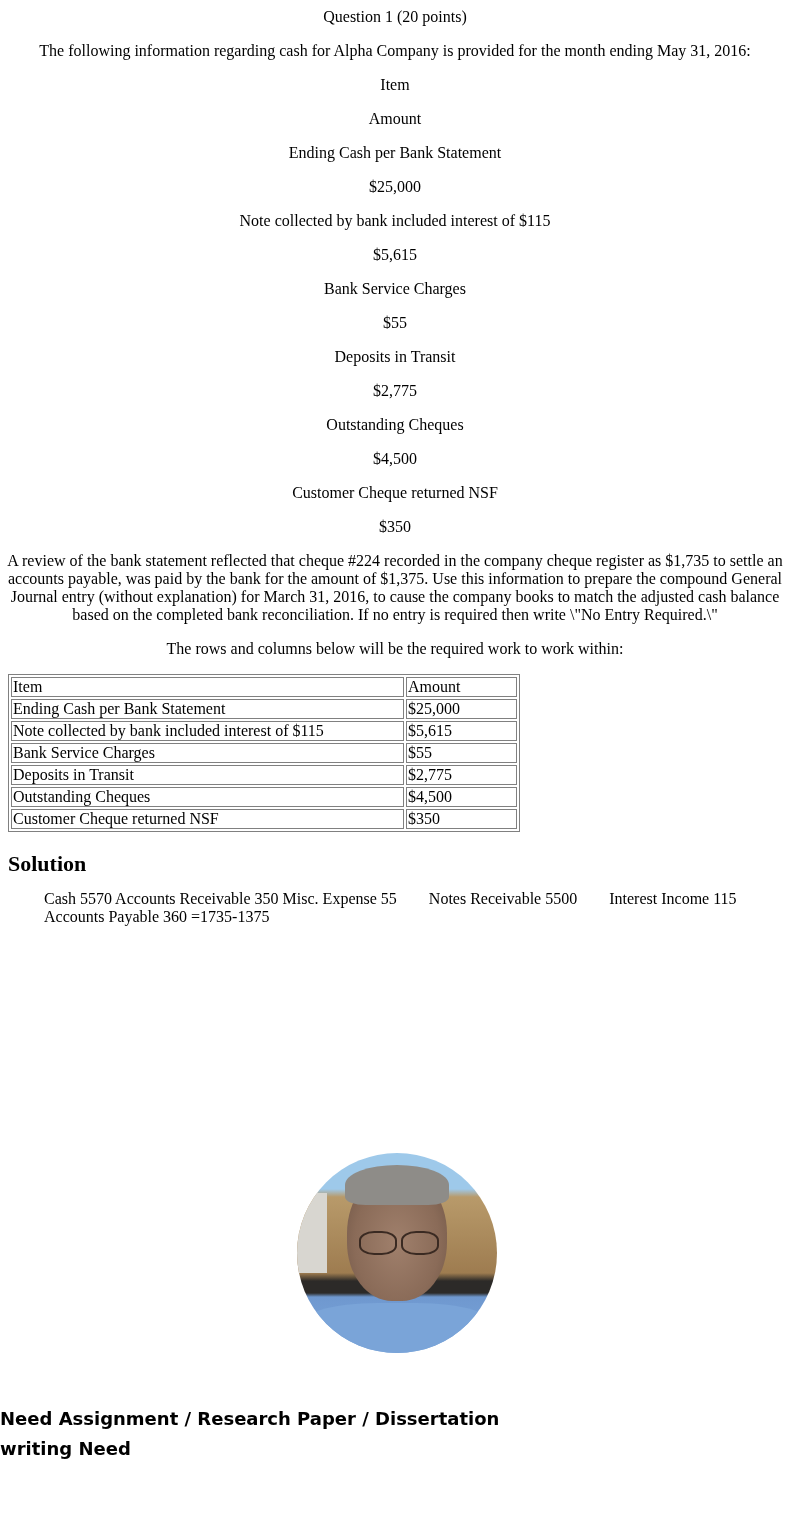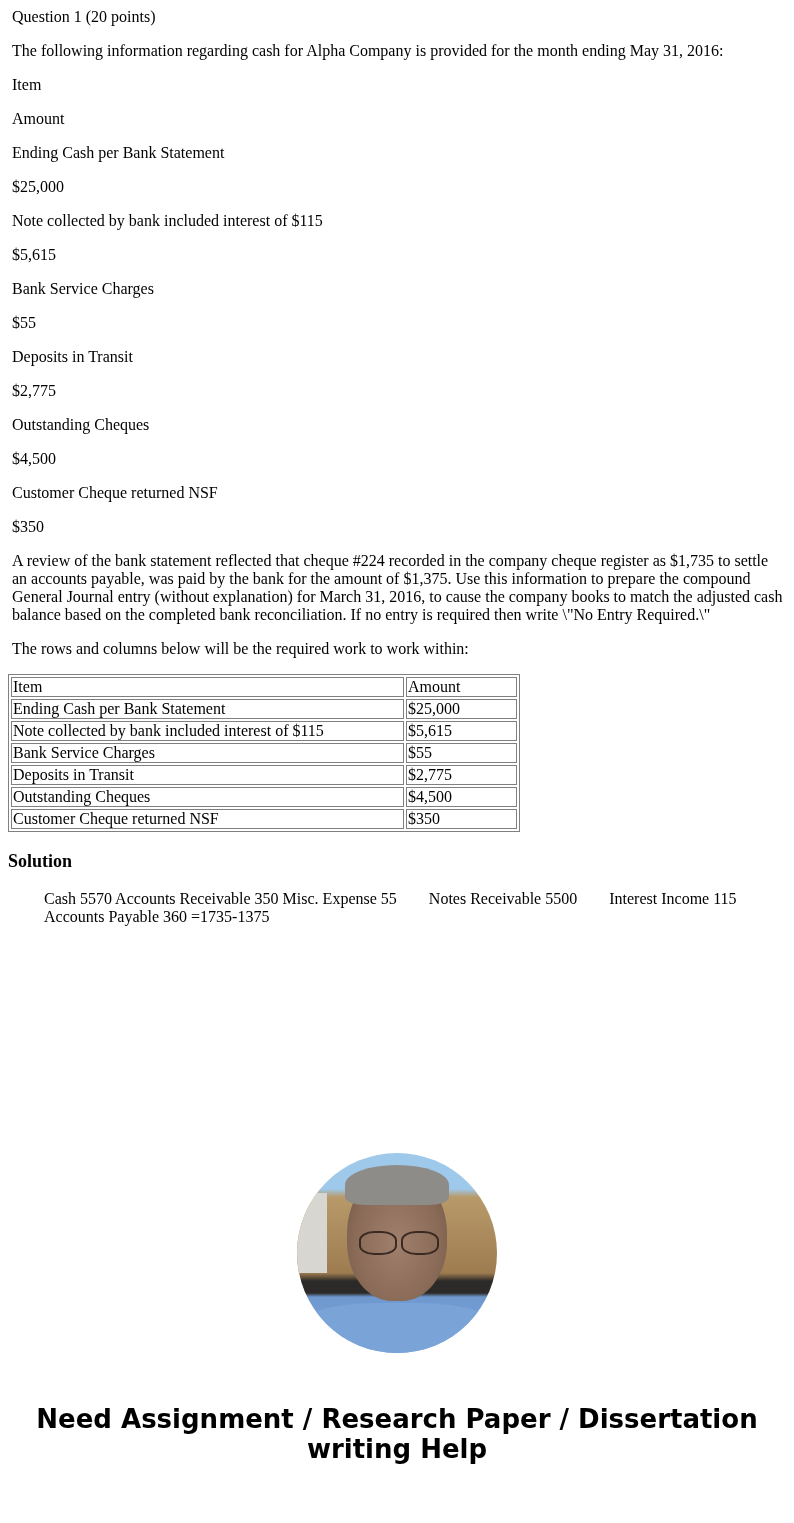--- a/index.html
+++ b/index.html
@@ -6,39 +6,39 @@
   body {
     width: 794px;
     height: 1523px;
     font-family: "Liberation Serif", serif;
     font-size: 16px;
     color: #000;
     position: relative;
     overflow: hidden;
   }
   p { margin: 0; line-height: 18px; }
-  .para { position: absolute; left: 12px; right: 8px; }
+  .para { position: absolute; left: 4px; right: 8px; text-align: center; }
   table.work {
     position: absolute;
     left: 8px; top: 674px;
     border: 1px solid #808080;
     border-collapse: separate;
     border-spacing: 2px;
     width: 512px;
   }
   table.work td {
     border: 1px solid #808080;
     padding: 0 1px;
     line-height: 18px;
     font-size: 16px;
   }
   table.work td.item { width: 389px; }
   h3.solution {
     position: absolute; left: 8px; top: 851px;
-    margin: 0; font-size: 18px; font-weight: bold;
+    margin: 0; font-size: 22px; font-weight: bold;
   }
   .solution-text {
     position: absolute; left: 8px; top: 890px; right: 8px;
     line-height: 18px; white-space: pre-wrap; margin-left: 36px;
   }
   .avatar {
     position: absolute; left: 297px; top: 1153px;
     width: 200px; height: 200px; border-radius: 50%;
     overflow: hidden;
     background: linear-gradient(180deg, #9ec9ea 0%, #9ec9ea 18%, #b89a6a 22%, #9e7c50 60%, #2c2a28 64%, #2c2a28 70%, #6f98cf 72%, #7aa6dc 100%);
@@ -61,24 +61,24 @@
     position: absolute; top: 0; width: 34px; height: 20px;
     border: 2px solid #3a2a22; border-radius: 40%;
   }
   .avatar .shirt {
     position: absolute; left: 0; top: 150px; width: 200px; height: 60px;
     background: #7aa4d8;
     border-radius: 40% 40% 0 0;
   }
   .promo {
     position: absolute; left: 0; right: 0; top: 1404px;
-    text-align: center;
+    text-align: left;
     font-family: "DejaVu Sans", sans-serif;
     font-weight: bold;
-    font-size: 26px;
+    font-size: 18px;
     line-height: 30px;
   }
 </style>
 </head>
 <body>
 
 <p class="para" style="top:8px">Question 1 (20 points)</p>
 <p class="para" style="top:42px">The following information regarding cash for Alpha Company is provided for the month ending May 31, 2016:</p>
 
 <p class="para" style="top:76px">Item</p>
@@ -142,14 +142,14 @@
   <div class="head"></div>
   <div class="hair"></div>
   <div class="glasses">
     <span style="left:4px"></span>
       <span style="left:46px"></span>
   </div>
 </div>
 
 <div class="promo">
   <div>Need Assignment / Research Paper / Dissertation</div>
-  <div>writing Help</div>
+  <div>writing Need</div>
 </div>
 
 </body></html>

